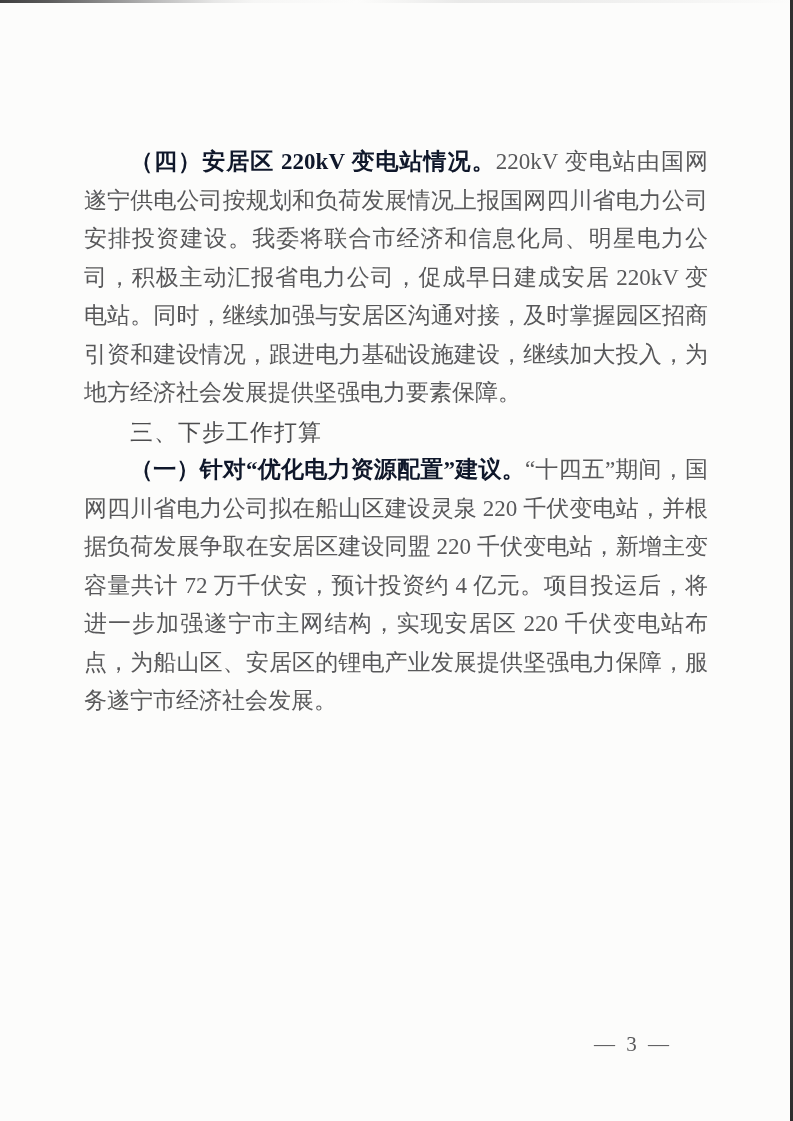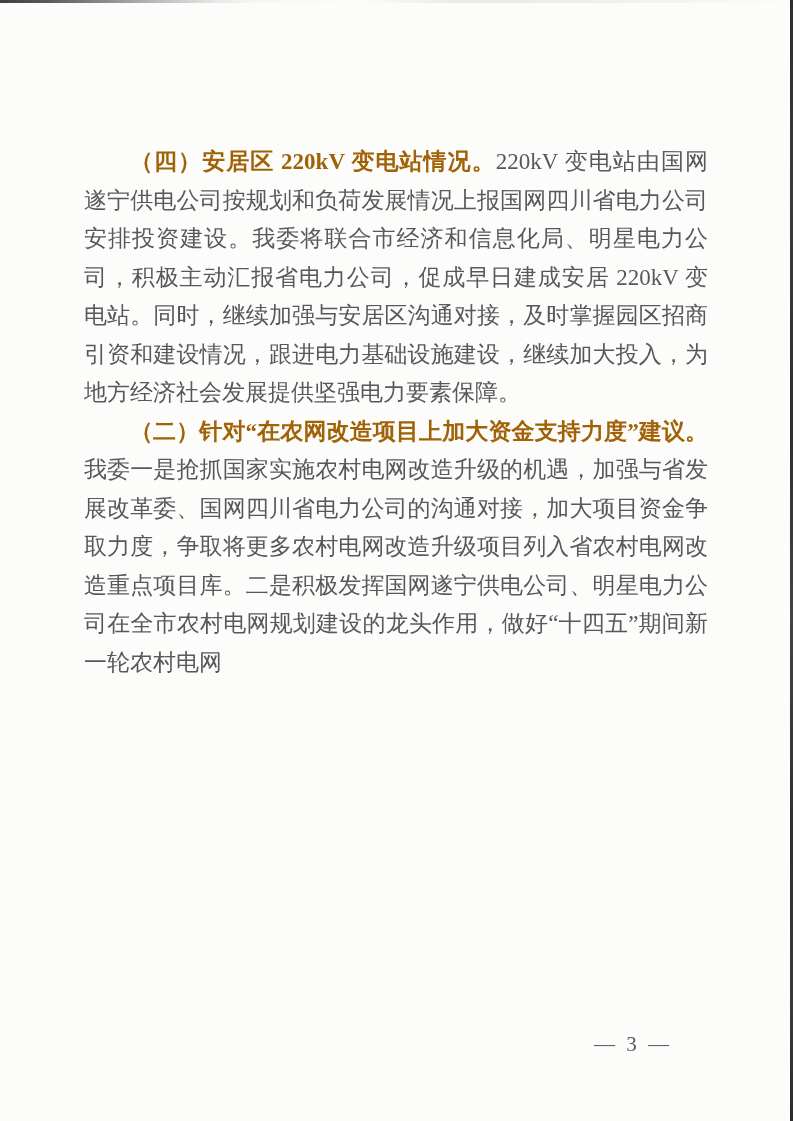--- a/index.html
+++ b/index.html
@@ -46,21 +46,21 @@
     color: #58585a;
     text-align: justify;
     text-justify: inter-character;
   }
   .content p {
     margin: 0;
     text-indent: 46px;
   }
   .content p .lead {
     font-weight: bold;
-    color: #a16207;
+    color: #0f172a;
   }
   .content p.heading {
     font-family: "Liberation Sans", "DejaVu Sans", sans-serif;
     color: #4c4c4e;
     letter-spacing: 1px;
   }
   .page-number {
     position: absolute;
     top: 1032px;
     right: 121px;
@@ -75,22 +75,23 @@
 
 <div class="page">
 
   <div class="top-edge"></div>
   <div class="right-edge"></div>
 
   <div class="content">
 
     <p><span class="lead">（四）安居区 220kV 变电站情况。</span><span>220kV 变电站由国网遂宁供电公司按规划和负荷发展情况上报国网四川省电力公司安排投资建设。我委将联合市经济和信息化局、明星电力公司，积极主动汇报省电力公司，促成早日建成安居 220kV 变电站。同时，继续加强与安居区沟通对接，及时掌握园区招商引资和建设情况，跟进电力基础设施建设，继续加大投入，为地方经济社会发展提供坚强电力要素保障。</span></p>
 
+    <p class="heading">三、下步工作打算</p>
 
 
+    <p><span class="lead">（一）针对“优化电力资源配置”建议。</span><span>“十四五”期间，国网四川省电力公司拟在船山区建设灵泉 220 千伏变电站，并根据负荷发展争取在安居区建设同盟 220 千伏变电站，新增主变容量共计 72 万千伏安，预计投资约 4 亿元。项目投运后，将进一步加强遂宁市主网结构，实现安居区 220 千伏变电站布点，为船山区、安居区的锂电产业发展提供坚强电力保障，服务遂宁市经济社会发展。</span></p>
 
-    <p><span class="lead">（二）针对“在农网改造项目上加大资金支持力度”建议。</span><span>我委一是抢抓国家实施农村电网改造升级的机遇，加强与省发展改革委、国网四川省电力公司的沟通对接，加大项目资金争取力度，争取将更多农村电网改造升级项目列入省农村电网改造重点项目库。二是积极发挥国网遂宁供电公司、明星电力公司在全市农村电网规划建设的龙头作用，做好“十四五”期间新一轮农村电网</span></p>
 
   </div>
 
   <div class="page-number">— 3 —</div>
 
 </div>
 
 </body></html>

